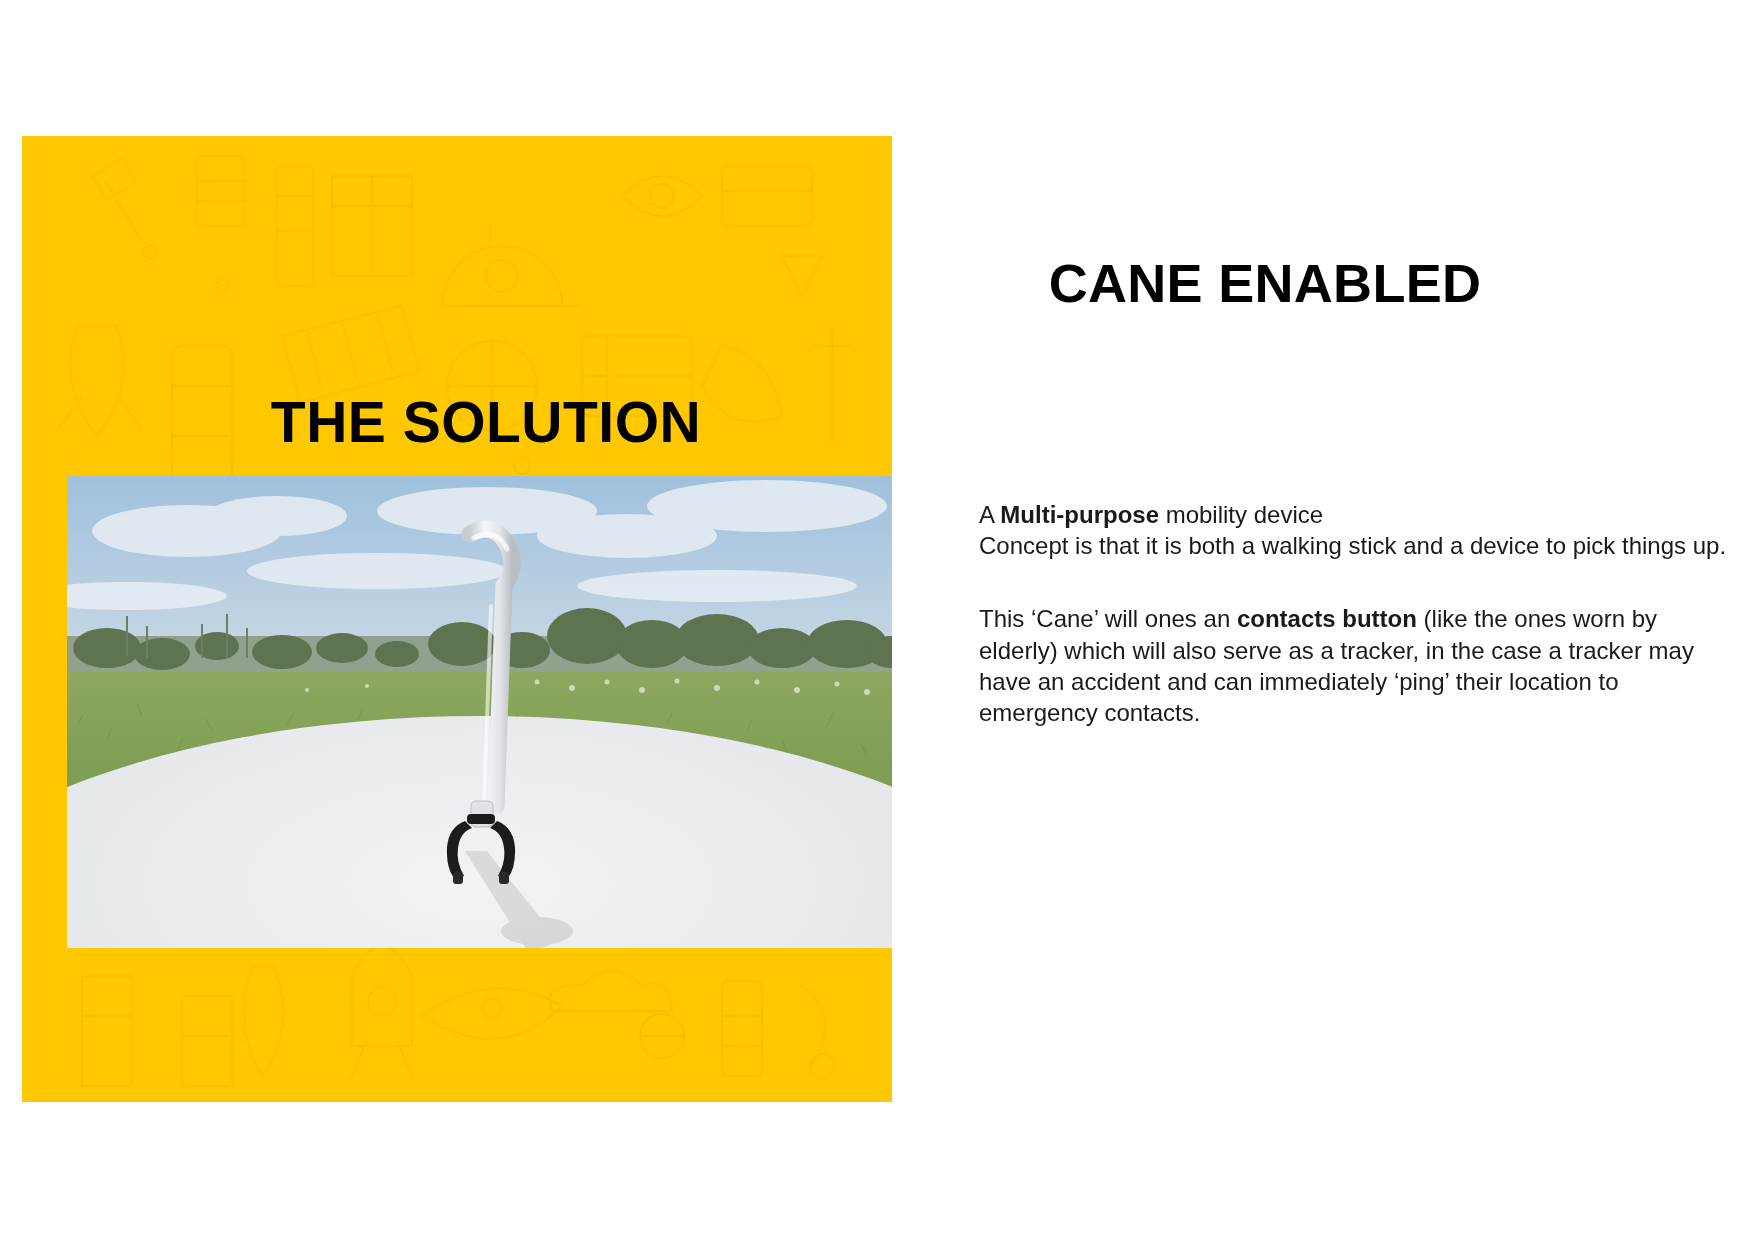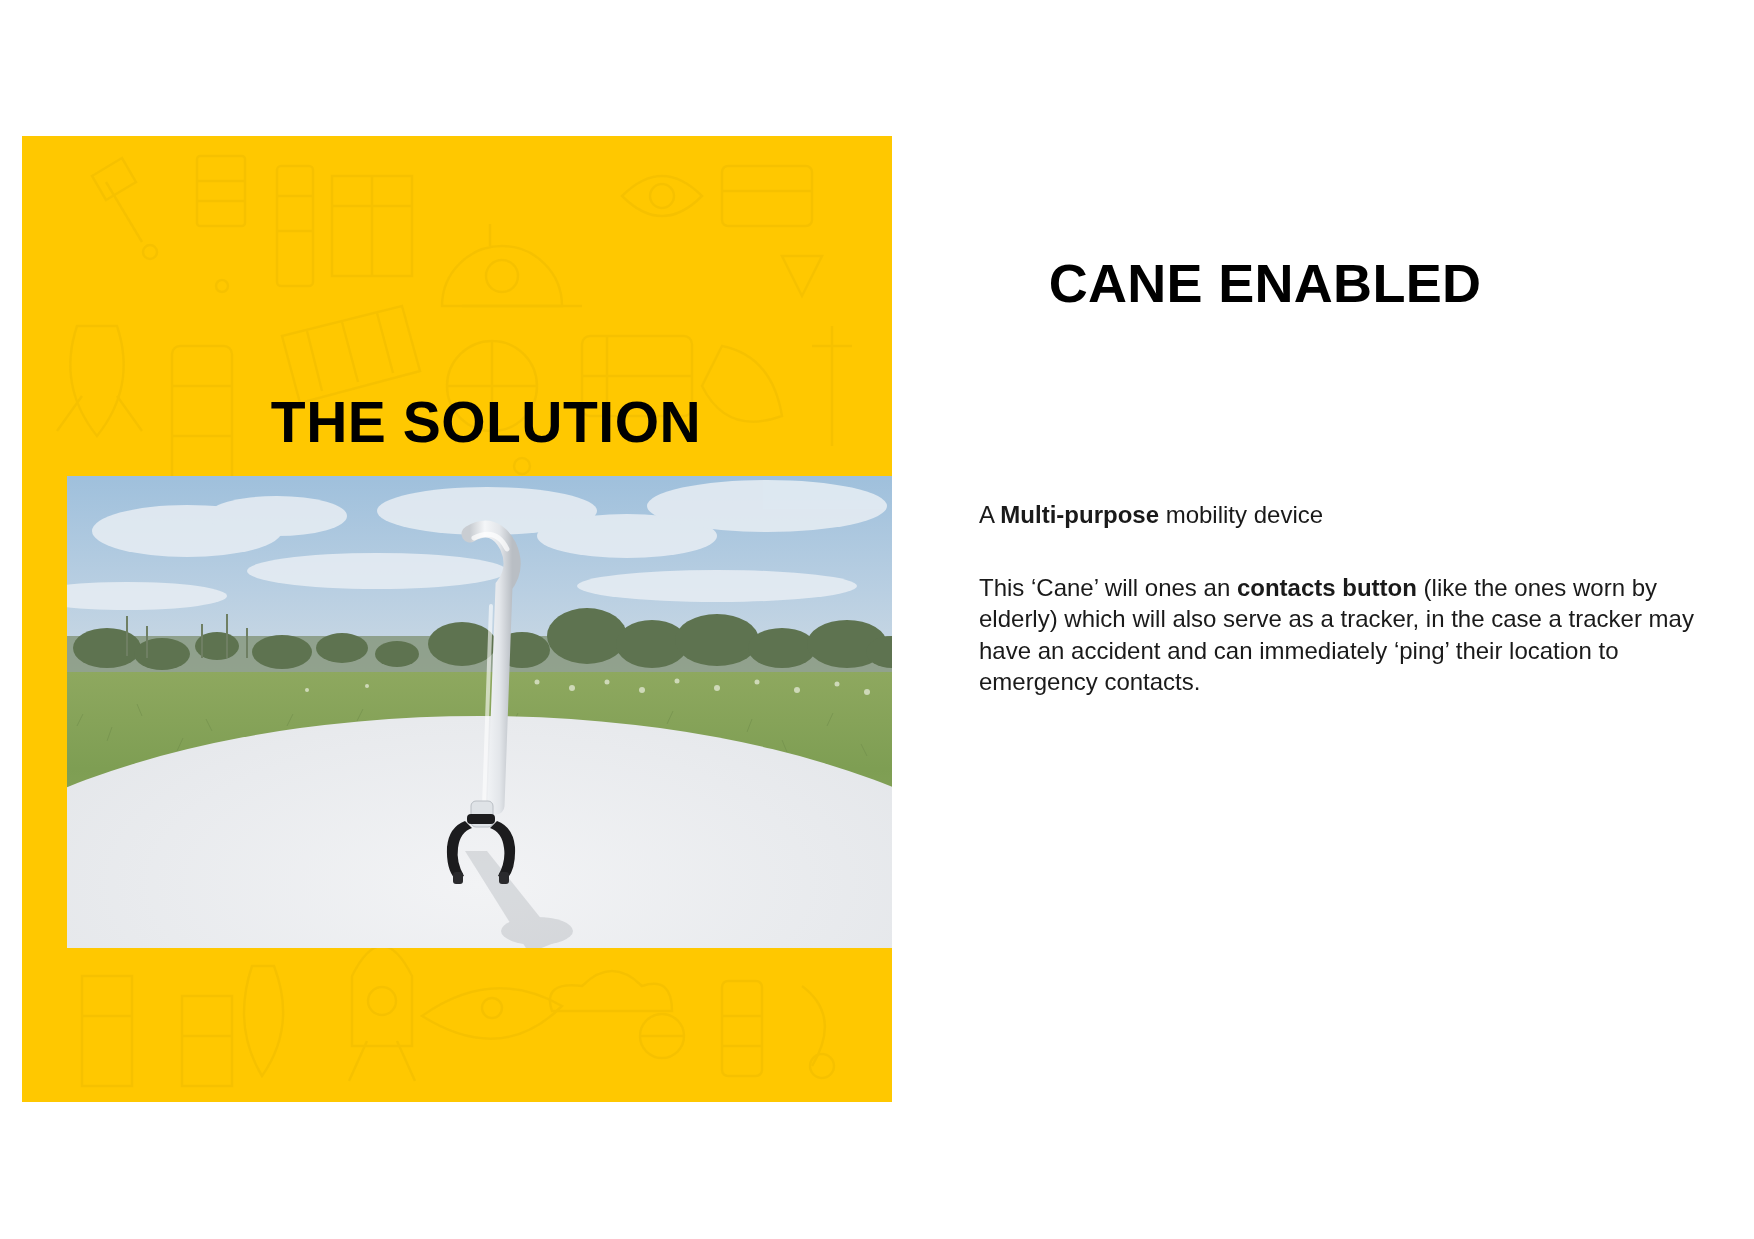--- a/index.html
+++ b/index.html
@@ -306,20 +306,21 @@
     </div>
   </div>
 
   <div class="right-col">
     <div class="right-title">CANE ENABLED</div>
 
     <div class="body-block">
       <p class="para">
         <span>A </span><span class="b">Multi-purpose</span><span> mobility device</span>
       </p>
+      <p class="para">Concept is that it is both a walking stick and a device to pick things up.</p>
 
       <div class="gap"></div>
 
       <p class="para">
         <span>This ‘Cane’ will ones an </span><span class="b">contacts button</span><span> (like the ones worn by elderly) which will also serve as a tracker, in the case a tracker may have an accident and can immediately ‘ping’ their location to emergency contacts.</span>
       </p>
     </div>
   </div>
 
 </div>

